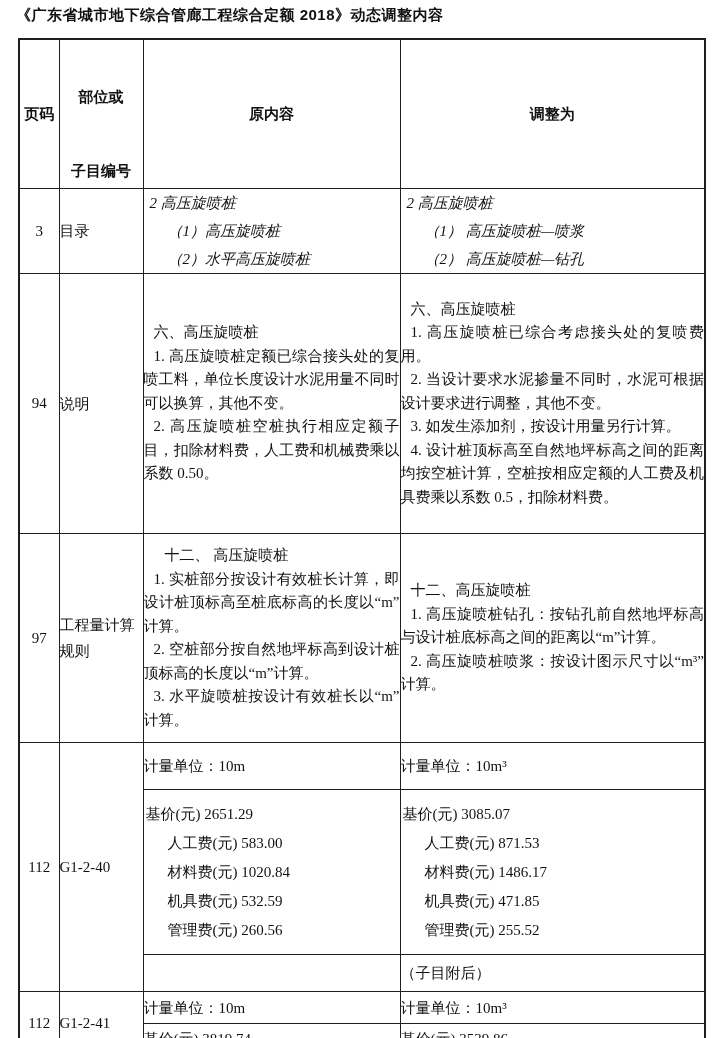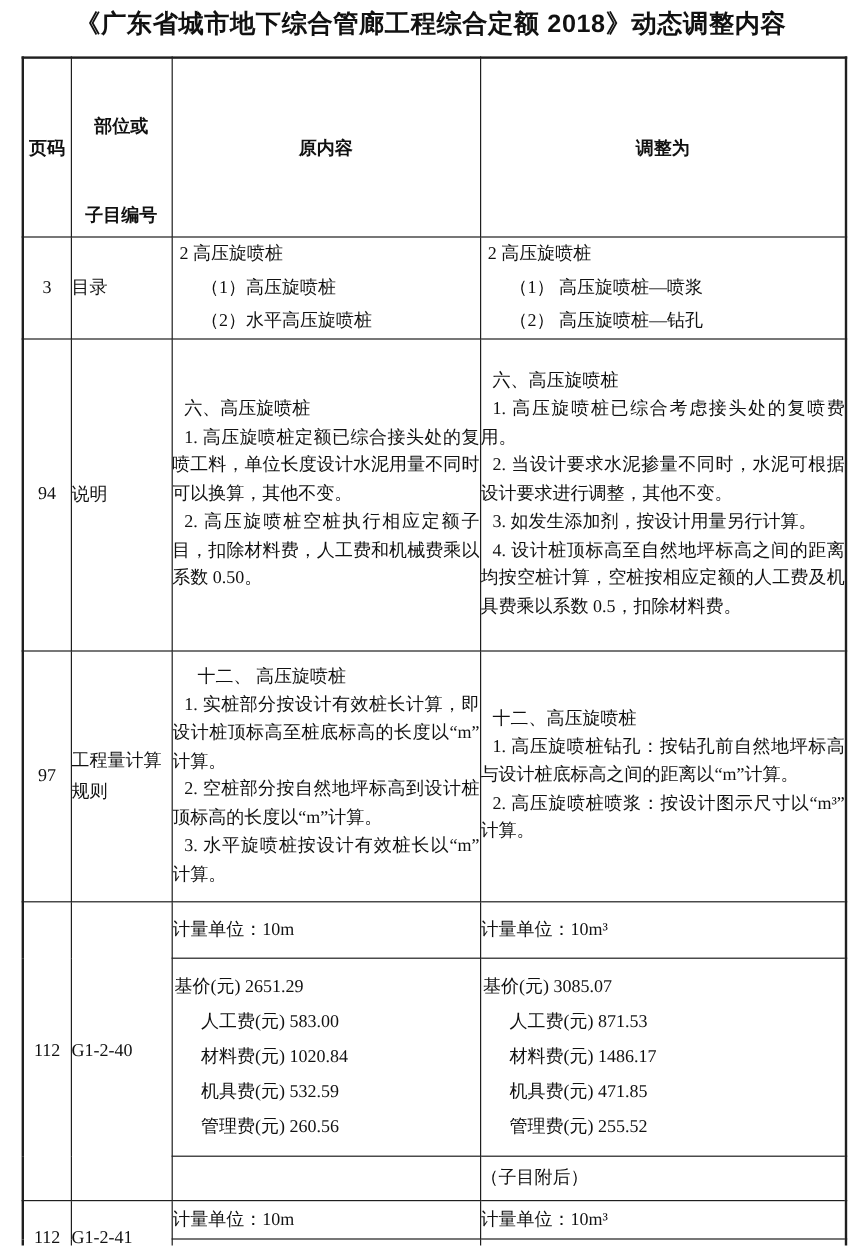--- a/index.html
+++ b/index.html
@@ -11,22 +11,22 @@
   }
   .page{padding:6px 14px 0 16px;}
   .attachment{
     font-size:18px;
     margin:4px 0 12px 2px;
     letter-spacing:1px;
   }
   .doc-title{
     font-family:"Liberation Sans","DejaVu Sans",sans-serif;
     font-weight:700;
-    font-size:21px;
-    text-align:center;
+    font-size:15px;
+    text-align:left;
     margin:0 0 13px 0;
     letter-spacing:0.5px;
     white-space:nowrap;
   }
   table.adj{
     border-collapse:collapse;
     table-layout:fixed;
     width:686px;
     margin-left:2px;
     border:2.5px solid #1f1f1f;
@@ -41,21 +41,21 @@
   th{
     font-family:"Liberation Sans","DejaVu Sans",sans-serif;
     font-weight:700;
     text-align:center;
     font-size:15px;
   }
   .part-header div{line-height:34px;margin-top:40px;}
   .c{text-align:center;}
   .part-cell{text-align:left;padding:0 9px;line-height:26px;}
   
-  .lines{padding:4px 4px;}
+  .lines{padding:4px 4px;font-style:italic;}
   .line{line-height:28px;padding-left:6px;white-space:nowrap;}
   .line.ind{padding-left:24px;}
   
   .paras{padding:5px 3px 5px 2px;}
   .para{
     text-align:justify;
     text-indent:10px;
     line-height:23.5px;
   }
   .para.ind2{text-indent:21px;}

